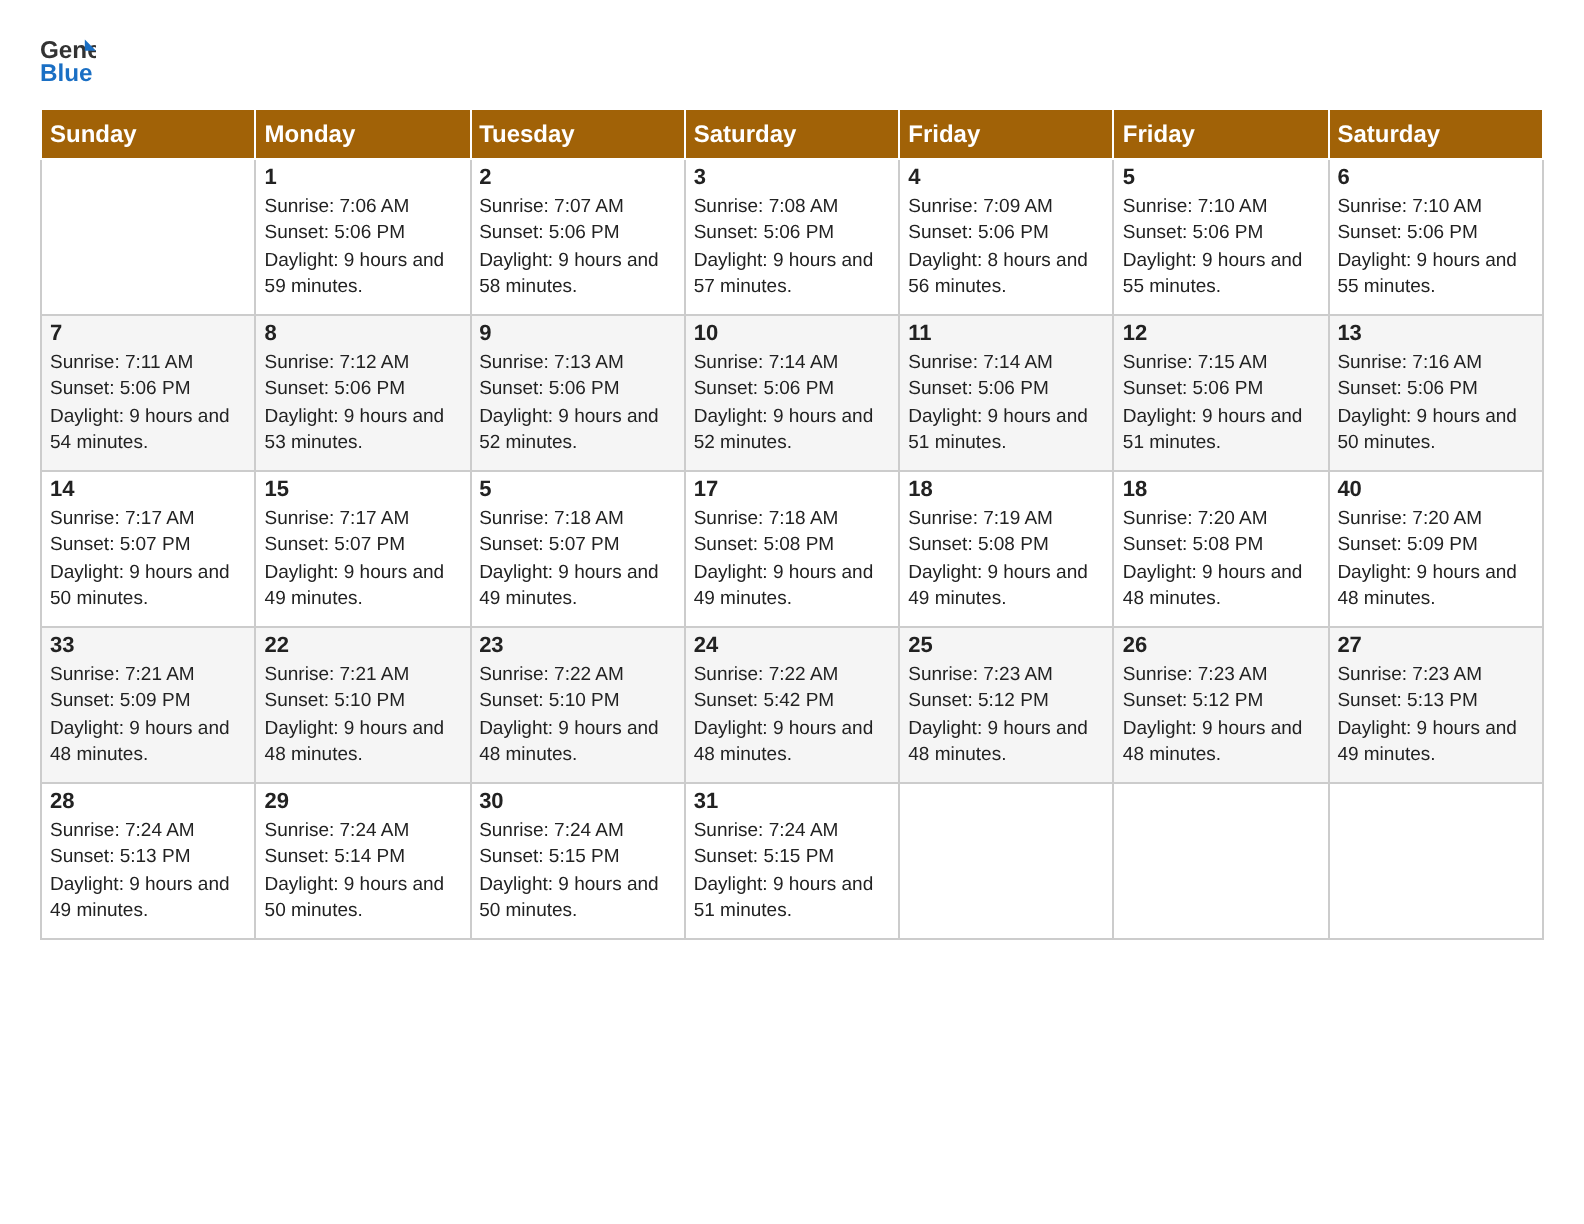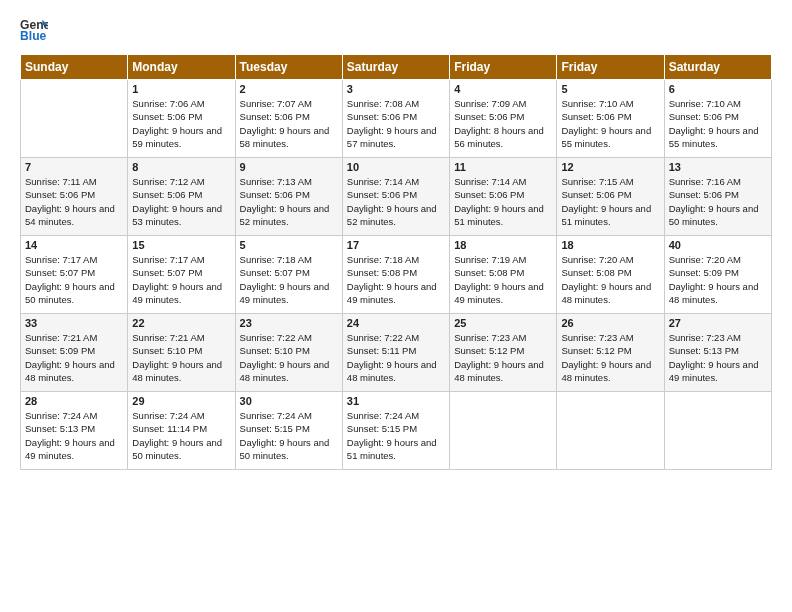--- a/index.html
+++ b/index.html
@@ -257,21 +257,21 @@
           </td>
           <td>
             <span class="day-num">23</span>
         <span class="cell-line">Sunrise: 7:22 AM</span>
         <span class="cell-line">Sunset: 5:10 PM</span>
         <span class="cell-line">Daylight: 9 hours and 48 minutes.</span>
           </td>
           <td>
             <span class="day-num">24</span>
         <span class="cell-line">Sunrise: 7:22 AM</span>
-        <span class="cell-line">Sunset: 5:11 PM</span>
+        <span class="cell-line">Sunset: 5:42 PM</span>
         <span class="cell-line">Daylight: 9 hours and 48 minutes.</span>
           </td>
           <td>
             <span class="day-num">25</span>
         <span class="cell-line">Sunrise: 7:23 AM</span>
         <span class="cell-line">Sunset: 5:12 PM</span>
         <span class="cell-line">Daylight: 9 hours and 48 minutes.</span>
           </td>
           <td>
             <span class="day-num">26</span>
@@ -289,21 +289,21 @@
         <tr>
           <td>
             <span class="day-num">28</span>
         <span class="cell-line">Sunrise: 7:24 AM</span>
         <span class="cell-line">Sunset: 5:13 PM</span>
         <span class="cell-line">Daylight: 9 hours and 49 minutes.</span>
           </td>
           <td>
             <span class="day-num">29</span>
         <span class="cell-line">Sunrise: 7:24 AM</span>
-        <span class="cell-line">Sunset: 11:14 PM</span>
+        <span class="cell-line">Sunset: 5:14 PM</span>
         <span class="cell-line">Daylight: 9 hours and 50 minutes.</span>
           </td>
           <td>
             <span class="day-num">30</span>
         <span class="cell-line">Sunrise: 7:24 AM</span>
         <span class="cell-line">Sunset: 5:15 PM</span>
         <span class="cell-line">Daylight: 9 hours and 50 minutes.</span>
           </td>
           <td>
             <span class="day-num">31</span>

